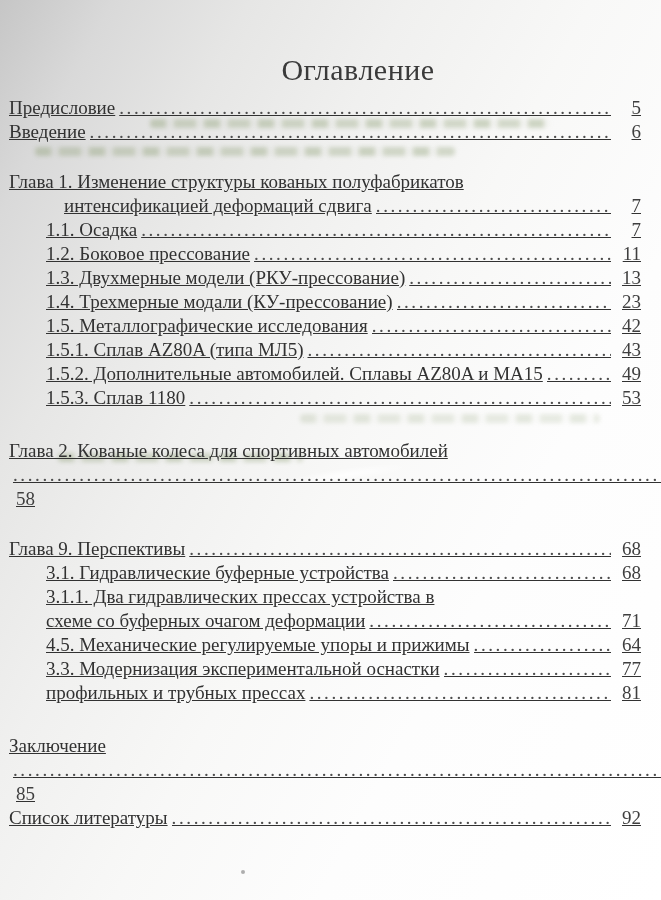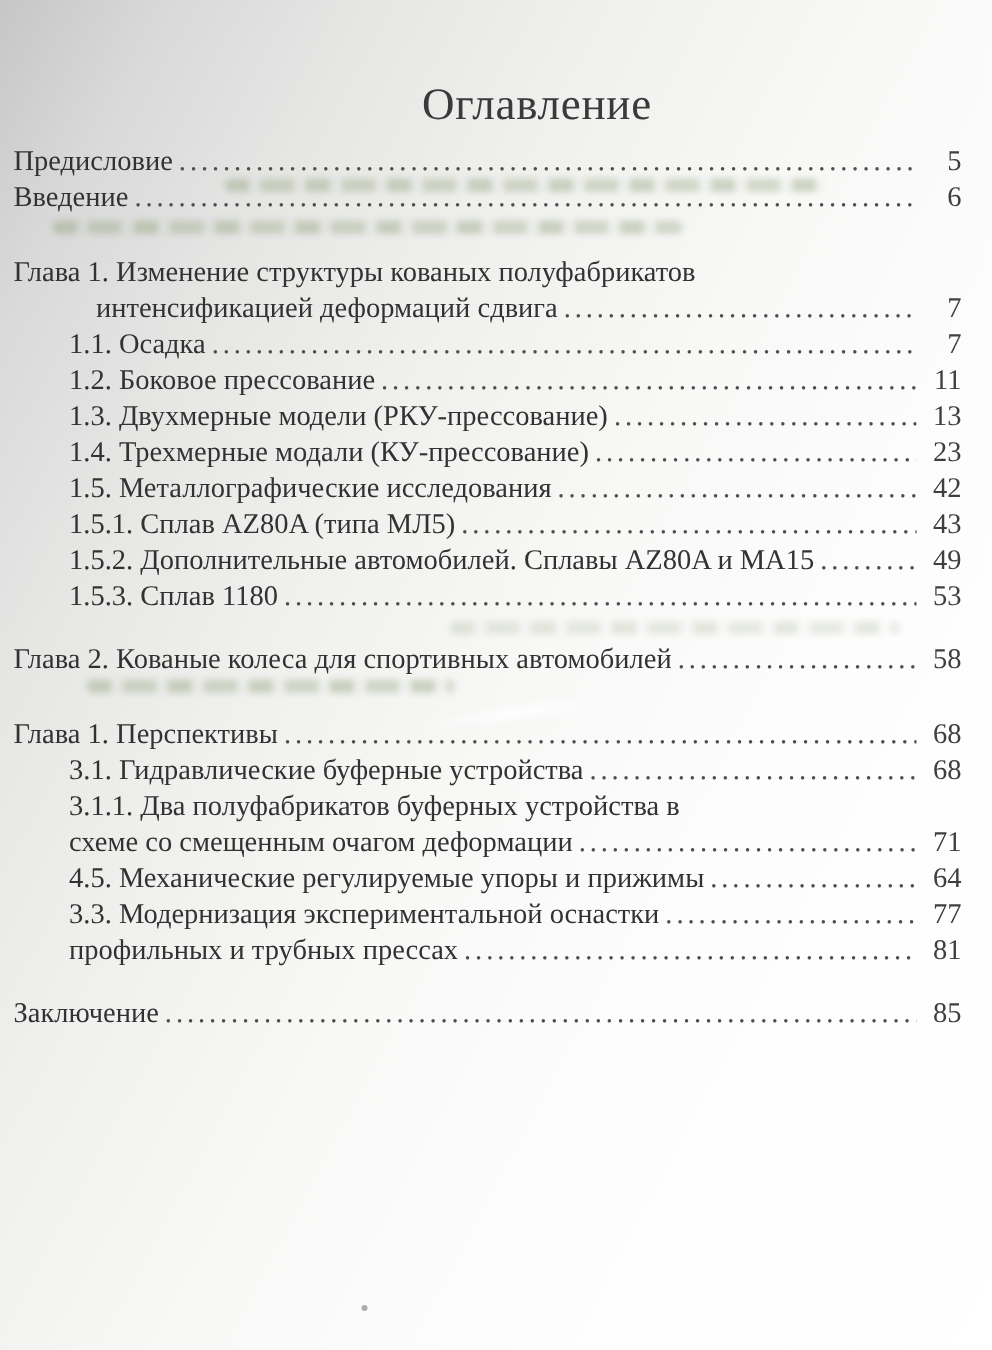--- a/index.html
+++ b/index.html
@@ -15,25 +15,25 @@
   .page-title{
     position:absolute;left:0;top:33px;width:640px;
     text-align:center;font-size:30px;font-weight:normal;color:#3a3a3a;
     letter-spacing:0.5px;
     margin-left:38px;
   }
   .toc{
     position:absolute;left:9px;top:96px;width:632px;
     font-size:19px;line-height:24px;color:#323232;
   }
-  .row{display:flex;align-items:flex-start;}
+  .row{display:flex;align-items:flex-start;text-decoration:underline;}
   .lvl0{padding-left:0;}
   .lvl1{padding-left:37px;}
   .lvl2{padding-left:55px;}
-  .gap18{margin-top:18px;}
+  .gap18{margin-top:29px;flex-direction:column;}
   .gap26{margin-top:26px;}
   .t{white-space:nowrap;}
   .leader{
     flex:1;overflow:hidden;white-space:nowrap;
     margin:0 4px 0 4px;color:#4e4e4e;letter-spacing:2.6px;
     min-width:12px;
   }
   .leader::after{
     content:"..................................................................................................................................................................";
   }
@@ -129,34 +129,34 @@
       <span class="t">1.5.3. Сплав 1180</span>
       <span class="leader"></span>
       <span class="pg">53</span>
     </div>
     <div class="row lvl0 gap18">
       <span class="t">Глава 2. Кованые колеса для спортивных автомобилей</span>
       <span class="leader"></span>
       <span class="pg">58</span>
     </div>
     <div class="row lvl0 gap26">
-      <span class="t">Глава 1. Перспективы</span>
+      <span class="t">Глава 9. Перспективы</span>
       <span class="leader"></span>
       <span class="pg">68</span>
     </div>
     <div class="row lvl1">
       <span class="t">3.1. Гидравлические буферные устройства</span>
       <span class="leader"></span>
       <span class="pg">68</span>
     </div>
     <div class="row lvl1">
-      <span class="t">3.1.1. Два полуфабрикатов буферных устройства в</span>
+      <span class="t">3.1.1. Два гидравлических прессах устройства в</span>
     </div>
     <div class="row lvl1">
-      <span class="t">схеме со смещенным очагом деформации</span>
+      <span class="t">схеме со буферных очагом деформации</span>
       <span class="leader"></span>
       <span class="pg">71</span>
     </div>
     <div class="row lvl1">
       <span class="t">4.5. Механические регулируемые упоры и прижимы</span>
       <span class="leader"></span>
       <span class="pg">64</span>
     </div>
     <div class="row lvl1">
       <span class="t">3.3. Модернизация экспериментальной оснастки</span>
@@ -166,13 +166,18 @@
     <div class="row lvl1">
       <span class="t">профильных и трубных прессах</span>
       <span class="leader"></span>
       <span class="pg">81</span>
     </div>
     <div class="row lvl0 gap18">
       <span class="t">Заключение</span>
       <span class="leader"></span>
       <span class="pg">85</span>
     </div>
+    <div class="row lvl0">
+      <span class="t">Список литературы</span>
+      <span class="leader"></span>
+      <span class="pg">92</span>
+    </div>
   </div>
 
 </body></html>

